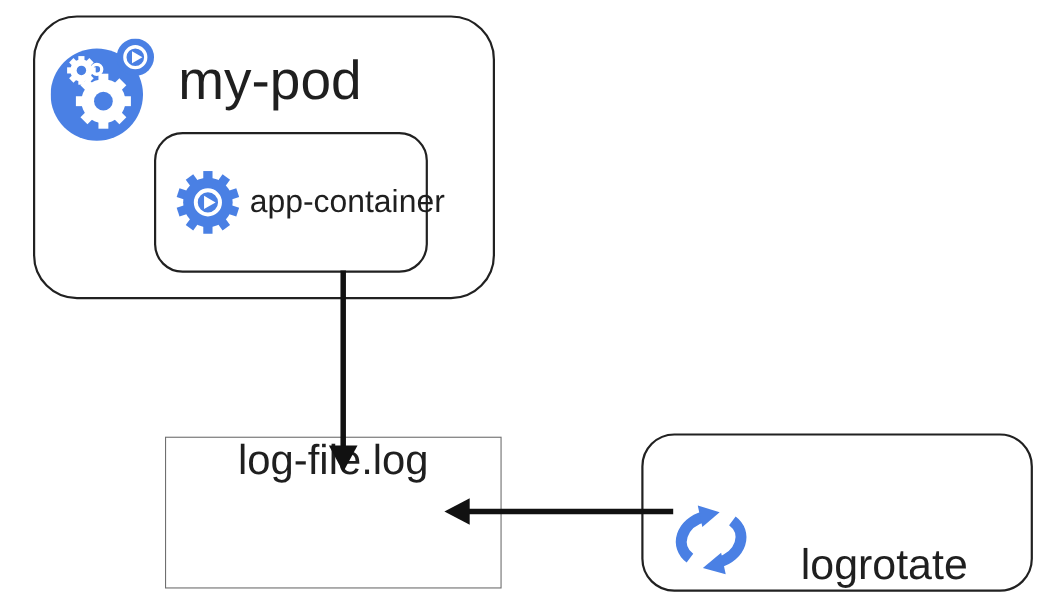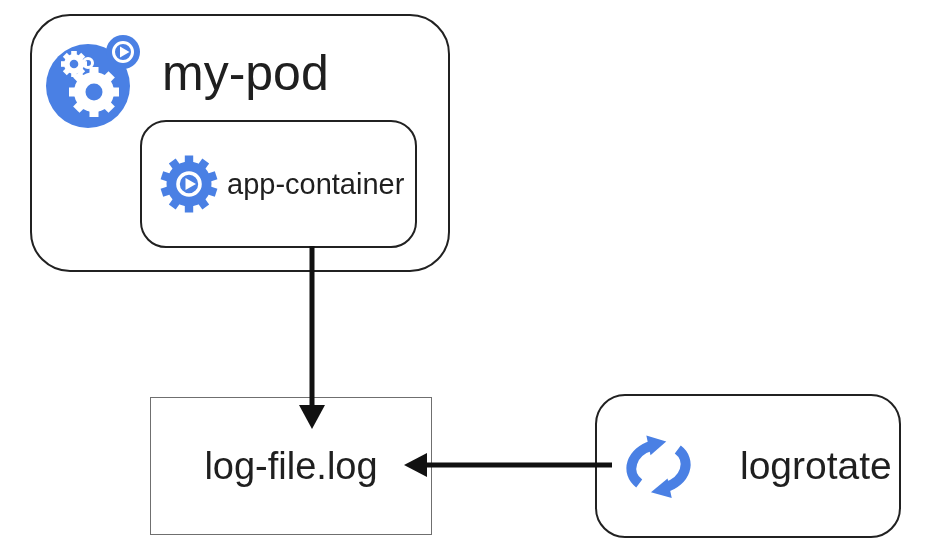--- a/index.html
+++ b/index.html
@@ -20,37 +20,37 @@
     position:absolute;left:30px;top:14px;width:420px;height:258px;
     border:2.5px solid var(--box-border);border-radius:40px;background:var(--bg);
   }
   .pod-label{
     position:absolute;left:130px;top:30px;
     font-size:50px;line-height:1.1;color:var(--text);white-space:nowrap;
   }
   .pod-icon-wrap{position:absolute;left:14px;top:19px;width:94px;height:94px;}
 
   .container-box{
-    position:absolute;left:108px;top:104px;width:277px;height:128px;
+    position:absolute;left:108px;top:104px;width:249px;height:128px;
     border:2.5px solid var(--box-border);border-radius:26px;background:var(--bg);
     display:flex;align-items:center;padding-left:18px;gap:9px;
   }
   .container-label{font-size:29px;color:var(--text);white-space:nowrap;}
 
   .logfile-box{
-    position:absolute;left:150px;top:397px;width:282px;height:138px;
+    position:absolute;left:150px;top:397px;width:306px;height:138px;
     border:1.5px solid var(--logfile-border);background:var(--bg);
-    display:flex;align-items:center;justify-content:center;
+    display:flex;align-items:flex-start;justify-content:center;
   }
   .logfile-label{font-size:38px;color:var(--text);white-space:nowrap;}
 
   .logrotate-box{
-    position:absolute;left:583px;top:394px;width:306px;height:144px;
+    position:absolute;left:583px;top:394px;width:356px;height:144px;
     border:2.5px solid var(--box-border);border-radius:30px;background:var(--bg);
-    display:flex;align-items:center;padding-left:14px;gap:34px;margin-left:12px;
+    display:flex;align-items:flex-end;padding-left:14px;gap:34px;
   }
   .logrotate-label{font-size:39px;color:var(--text);white-space:nowrap;}
   .logrotate-icon-wrap{position:relative;z-index:6;width:95px;height:91px;flex:0 0 auto;}
 
   
   .arrow-layer{
     position:absolute;left:0;top:0;width:946px;height:560px;
     z-index:5;pointer-events:none;
   }
   .stream-label{

